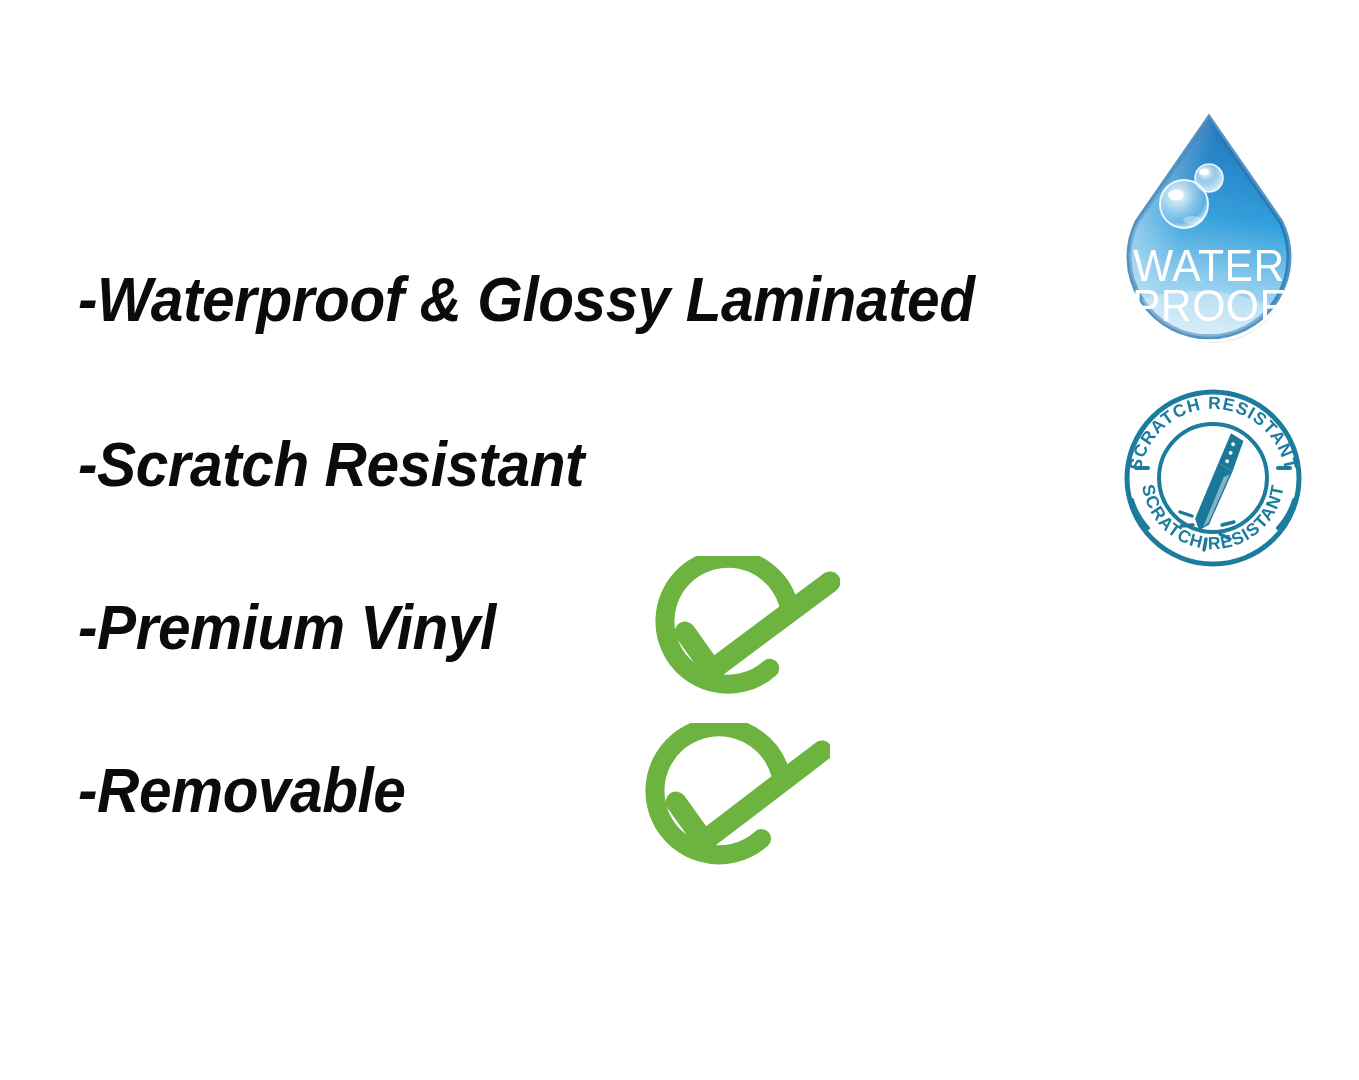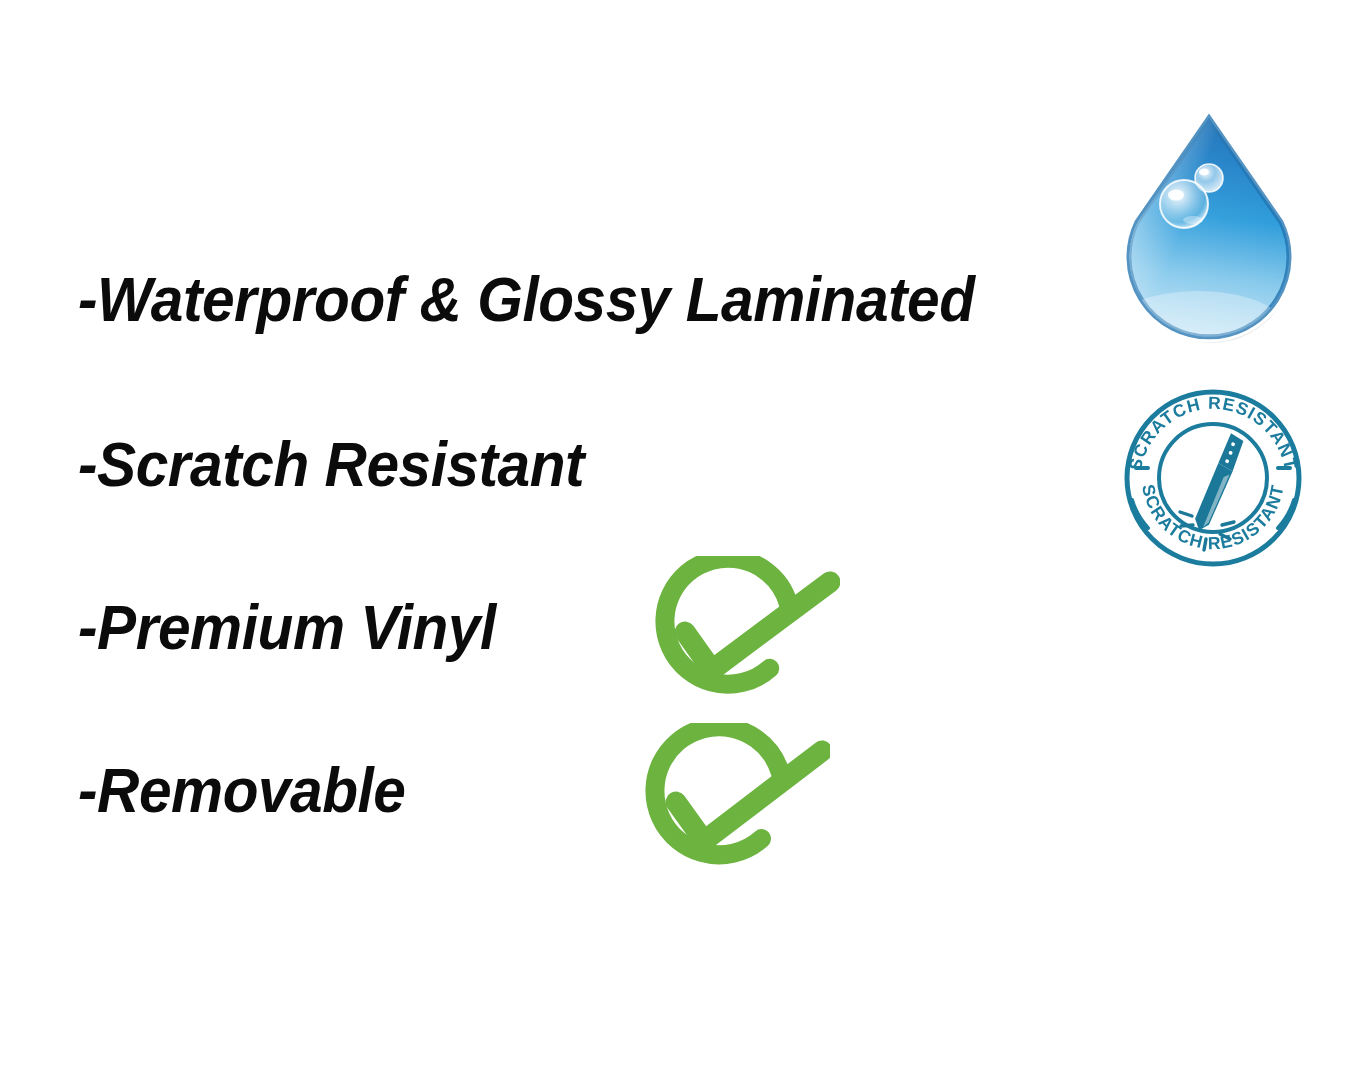--- a/index.html
+++ b/index.html
@@ -170,20 +170,24 @@
         <ellipse cx="106" cy="68" rx="5" ry="3.6" fill="#ffffff" opacity="0.9"></ellipse>
       </g>
       <g>
         <circle cx="86" cy="100" r="24" fill="url(#bubbleBig)"></circle>
         <circle cx="86" cy="100" r="24" fill="none" stroke="#ffffff" stroke-width="2" opacity="0.85"></circle>
         <ellipse cx="78" cy="91" rx="8" ry="5.5" fill="#ffffff" opacity="0.92"></ellipse>
         <ellipse cx="95" cy="116" rx="10" ry="4" fill="#ffffff" opacity="0.35"></ellipse>
       </g>
     </svg>
 
+    <div class="wp-text">
+      <span>WATER</span>
+      <span>PROOF</span>
+    </div>
   </div>
 
   <div class="scratch-badge">
     <svg viewBox="0 0 190 186" width="190" height="186" xmlns="http://www.w3.org/2000/svg">
       <defs>
 
         <path id="arcTop" d="M 22 100 A 73 73 0 0 1 168 100" fill="none"></path>
 
         <path id="arcBottom" d="M 24 96 A 71 71 0 0 0 166 96" fill="none"></path>
       </defs>

